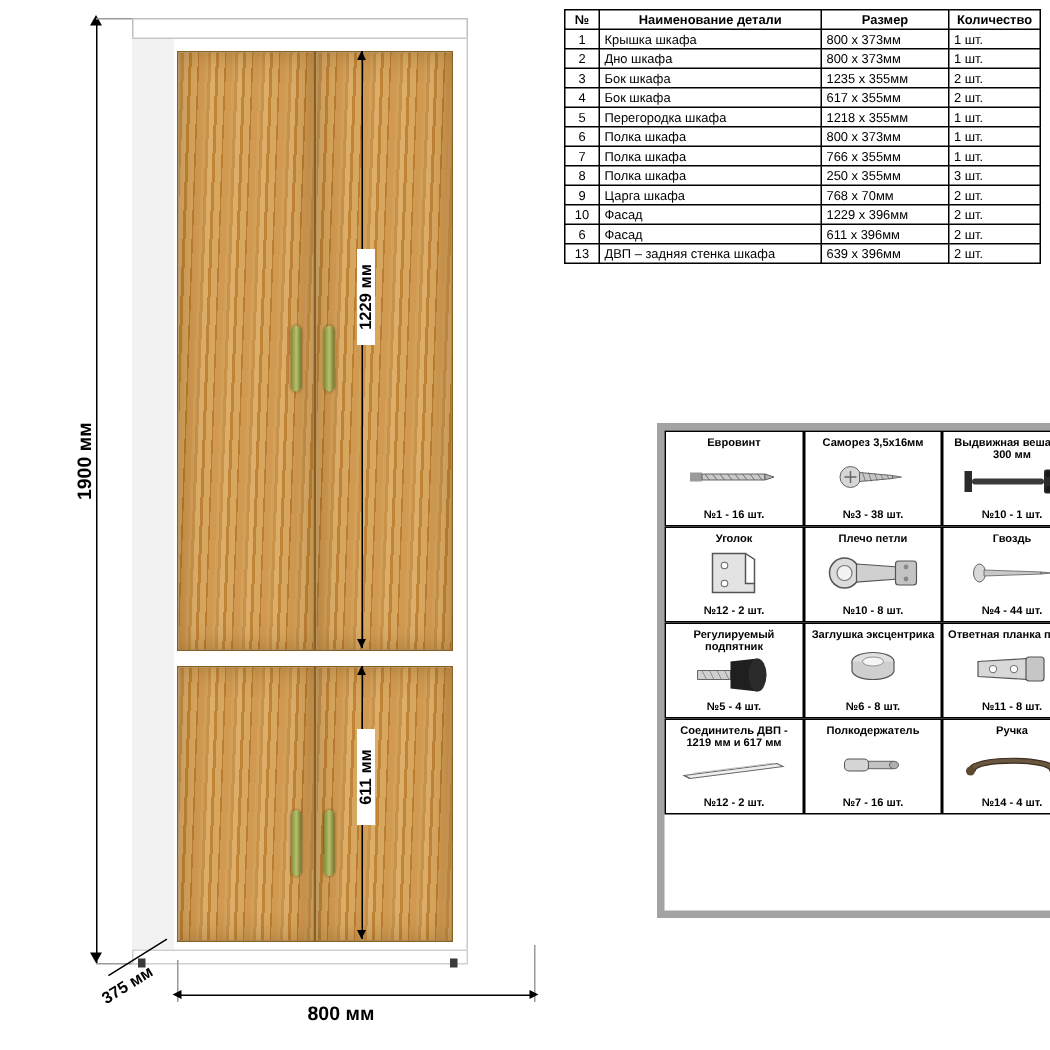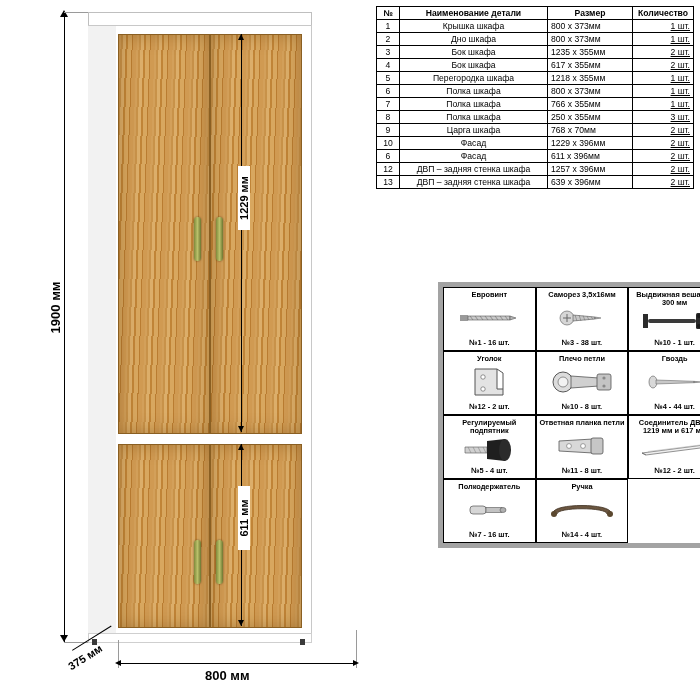--- a/index.html
+++ b/index.html
@@ -103,23 +103,23 @@
   table{border-collapse:collapse;}
   .parts{
     position:absolute;left:376px;top:6px;width:318px;
     font-size:8.6px;
   }
   .parts th,.parts td{
     border:1px solid #000;padding:1px 3px;vertical-align:middle;
   }
   .parts th{font-weight:bold;text-align:center;font-size:8.6px;}
   .parts td.num{text-align:center;width:16px;}
-  .parts td.name{text-align:center;margin-left:20px;}
+  .parts td.name{text-align:left;margin-left:20px;}
   .parts td.size{text-align:left;width:78px;}
-  .parts td.qty{text-align:right;width:54px;text-decoration:underline;}
+  .parts td.qty{text-align:left;width:54px;}
 
   
   .hw{
     position:absolute;left:438px;top:282px;width:278px;
     border:5px solid #a3a3a3;
     display:grid;grid-template-columns:repeat(3,1fr);
     font-size:7.4px;
   }
   .hw-cell{
     border:0.5px solid #000;
@@ -257,26 +257,20 @@
           <td class="size">1229 х 396мм</td>
           <td class="qty">2 шт.</td>
         </tr>
       <tr>
           <td class="num">6</td>
           <td class="name">Фасад</td>
           <td class="size">611 х 396мм</td>
           <td class="qty">2 шт.</td>
         </tr>
       <tr>
-          <td class="num">12</td>
-          <td class="name">ДВП – задняя стенка шкафа</td>
-          <td class="size">1257 х 396мм</td>
-          <td class="qty">2 шт.</td>
-        </tr>
-      <tr>
           <td class="num">13</td>
           <td class="name">ДВП – задняя стенка шкафа</td>
           <td class="size">639 х 396мм</td>
           <td class="qty">2 шт.</td>
         </tr>
     </tbody>
   </table>
 
   <div class="hw">
 
@@ -368,20 +362,31 @@
         <svg width="56" height="28" viewBox="0 0 56 28">
             <path d="M4 11 L26 11 L26 17 L4 17 Z" fill="#d0d0d0" stroke="#555" stroke-width=".6"></path>
             <path d="M7 11 l3 6 M12 11 l3 6 M17 11 l3 6 M22 11 l3 6" stroke="#777" stroke-width=".5"></path>
             <path d="M26 5 L44 3 L50 14 L44 25 L26 23 Z" fill="#1f1f1f"></path>
             <ellipse cx="44" cy="14" rx="6" ry="11" fill="#2b2b2b"></ellipse>
           </svg>
       </div>
       <div class="c">№5 - 4 шт.</div>
     </div>
 
+    <div class="hw-cell">
+      <div class="t">Заглушка эксцентрика</div>
+      <div class="g">
+        <svg width="46" height="26" viewBox="0 0 46 26">
+            <ellipse cx="23" cy="8" rx="14" ry="6" fill="#e0e0e0" stroke="#555" stroke-width=".8"></ellipse>
+            <path d="M9 8 v6 a14 6 0 0 0 28 0 V8" fill="#cfcfcf" stroke="#555" stroke-width=".8"></path>
+            <ellipse cx="23" cy="8" rx="7" ry="3" fill="#f5f5f5" stroke="#888" stroke-width=".6"></ellipse>
+          </svg>
+      </div>
+      <div class="c">№6 - 8 шт.</div>
+    </div>
 
     <div class="hw-cell">
       <div class="t">Ответная планка петли</div>
       <div class="g">
         <svg width="58" height="26" viewBox="0 0 58 26">
             <path d="M6 8 L40 6 L40 20 L6 18 Z" fill="#d8d8d8" stroke="#555" stroke-width=".8"></path>
             <rect x="38" y="5" width="12" height="16" rx="2" fill="#c6c6c6" stroke="#555" stroke-width=".8"></rect>
             <circle cx="16" cy="13" r="2.4" fill="#fff" stroke="#777" stroke-width=".7"></circle>
             <circle cx="30" cy="13" r="2.4" fill="#fff" stroke="#777" stroke-width=".7"></circle>
           </svg>

